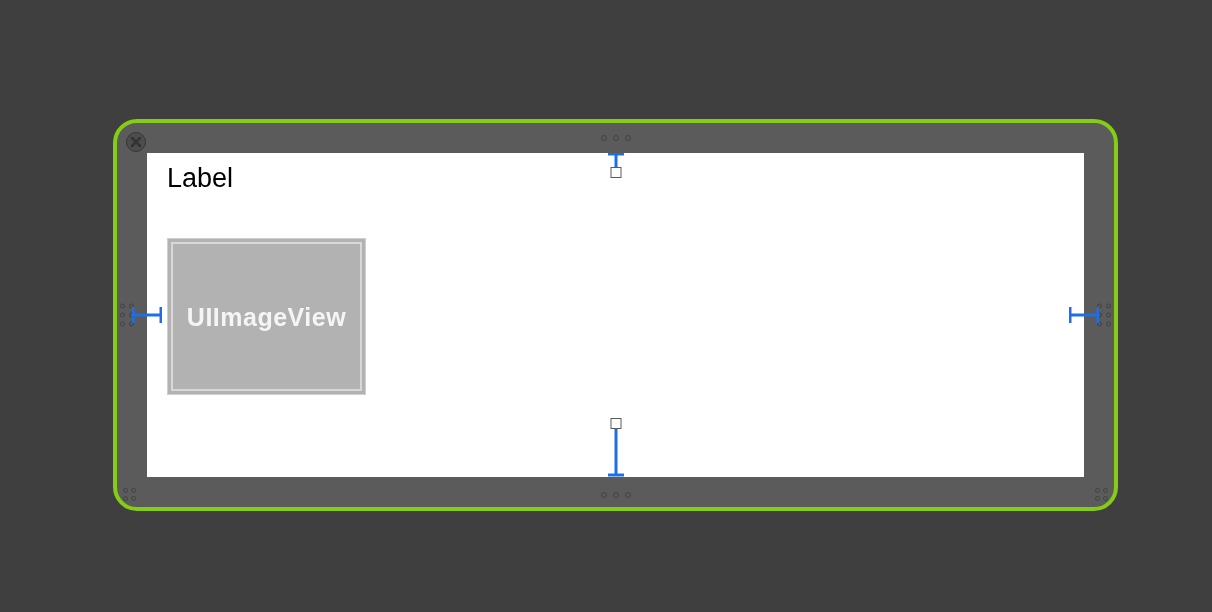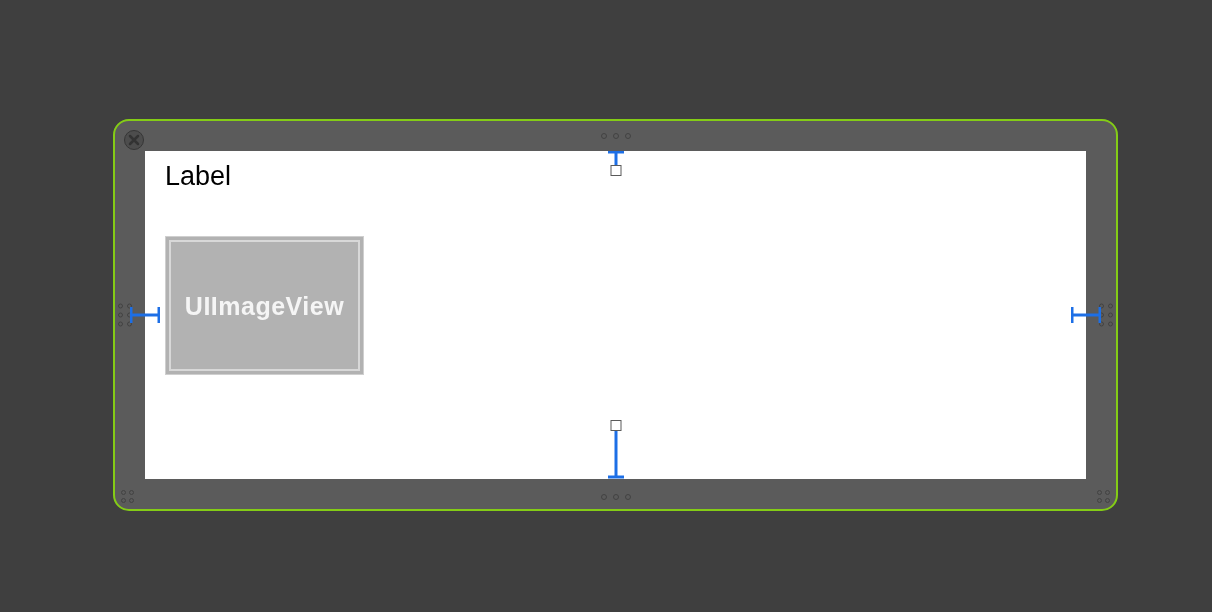--- a/index.html
+++ b/index.html
@@ -22,22 +22,22 @@
       font-family:-apple-system, "Helvetica Neue", Arial, sans-serif;
       overflow:hidden;
     }
     
     .window{
       position:absolute;
       left:113px; top:119px;
       width:1005px; height:392px;
       box-sizing:border-box;
       background:var(--frame);
-      border:2px solid #84cc16;
-      border-radius:16px;
+      border:4px solid #84cc16;
+      border-radius:24px;
     }
     .close-btn{
       position:absolute;
       left:9px; top:9px;
       width:20px; height:20px;
       border-radius:10px;
       background:var(--frame-dark);
       border:1px solid #363636;
       box-sizing:border-box;
       display:flex; align-items:center; justify-content:center;
@@ -119,21 +119,21 @@
 
     
     .uilabel{
       position:absolute; left:20px; top:10px;
       font-size:27px; color:var(--black);
     }
 
     
     .uiimageview{
       position:absolute; left:20px; top:85px;
-      width:199px; height:139px;
+      width:199px; height:157px;
       background:var(--ph-grey);
       box-sizing:border-box;
       outline:1px solid var(--ph-border);
       outline-offset:-1px;
     }
     .uiimageview::before{
       content:"";
       position:absolute; inset:4px;
       border:2px solid #D8D8D8;
     }

